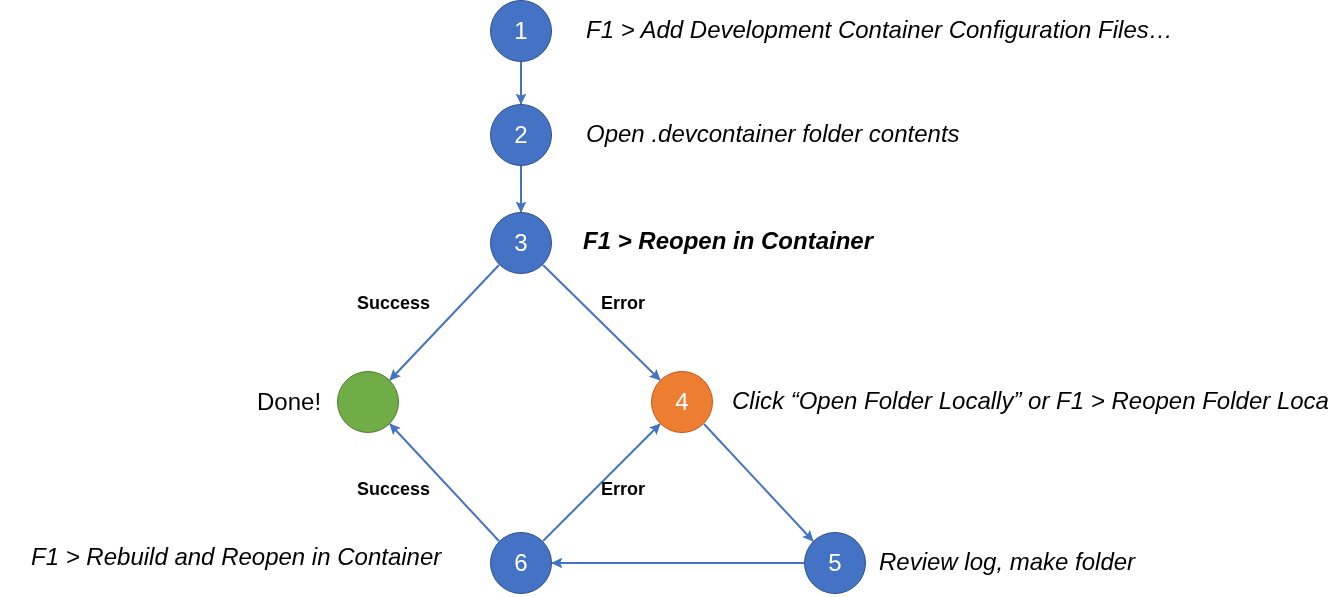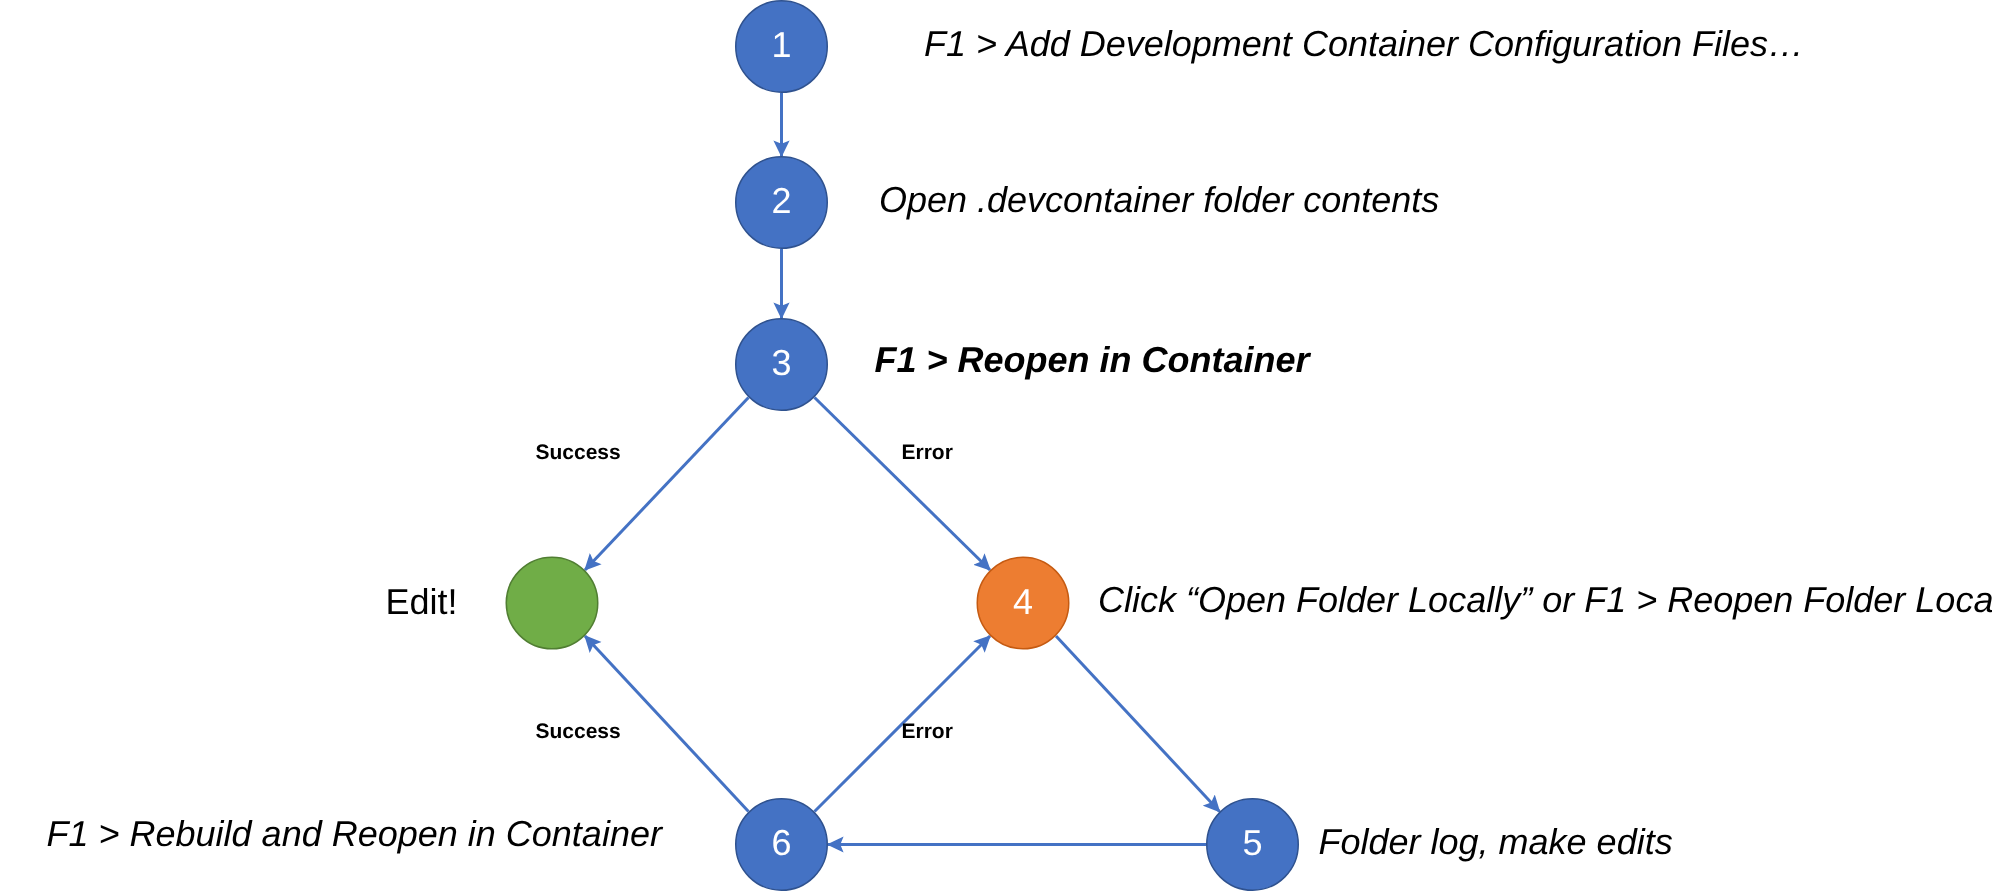--- a/index.html
+++ b/index.html
@@ -62,21 +62,21 @@
     font-size: 24px;
     color: #000000;
     white-space: nowrap;
     line-height: 1.1;
   }
   .edge-label {
     position: absolute;
     font-family: "Liberation Sans", sans-serif;
     font-style: normal;
     font-weight: 700;
-    font-size: 14px;
+    font-size: 18px;
     color: #000000;
     white-space: nowrap;
     line-height: 1.1;
   }
   .plain-label {
     position: absolute;
     font-family: "Liberation Sans", sans-serif;
     font-style: normal;
     font-weight: 400;
     font-size: 24px;
@@ -126,27 +126,27 @@
       </div>
       <div class="node node-blue" style="left: 490px; top: 532px; width: 62px; height: 62px;">
         <span class="node-label">6</span>
       </div>
       <div class="node node-green" style="left: 337px; top: 371px; width: 62px; height: 62px;">
         <span class="node-label"></span>
       </div>
     </div>
 
   <div id="captions-group">
-      <div class="caption" style="left: 586px; top: 17px; margin-left: 30px;">F1 &gt; Add Development Container Configuration Files…</div>
+      <div class="caption" style="left: 586px; top: 17px;">F1 &gt; Add Development Container Configuration Files…</div>
       <div class="caption" style="left: 586px; top: 121px;">Open .devcontainer folder contents</div>
       <div class="caption" style="left: 583px; top: 228px; font-weight: bold;">F1 &gt; Reopen in Container</div>
       <div class="caption" style="left: 732px; top: 388px;">Click “Open Folder Locally” or F1 &gt; Reopen Folder Locally</div>
-      <div class="caption" style="left: 879px; top: 549px;">Folder log, make edits</div>
+      <div class="caption" style="left: 879px; top: 549px;">Review log, make folder</div>
       <div class="caption" style="left: 31px; top: 544px;">F1 &gt; Rebuild and Reopen in Container</div>
-      <div class="plain-label" style="left: 257px; top: 389px;">Edit!</div>
+      <div class="plain-label" style="left: 257px; top: 389px;">Done!</div>
     </div>
 
   <div id="edge-labels-group">
       <div class="edge-label" style="left: 357px; top: 294px;">Success</div>
       <div class="edge-label" style="left: 601px; top: 294px;">Error</div>
       <div class="edge-label" style="left: 357px; top: 480px;">Success</div>
       <div class="edge-label" style="left: 601px; top: 480px;">Error</div>
     </div>
 
 </div>

